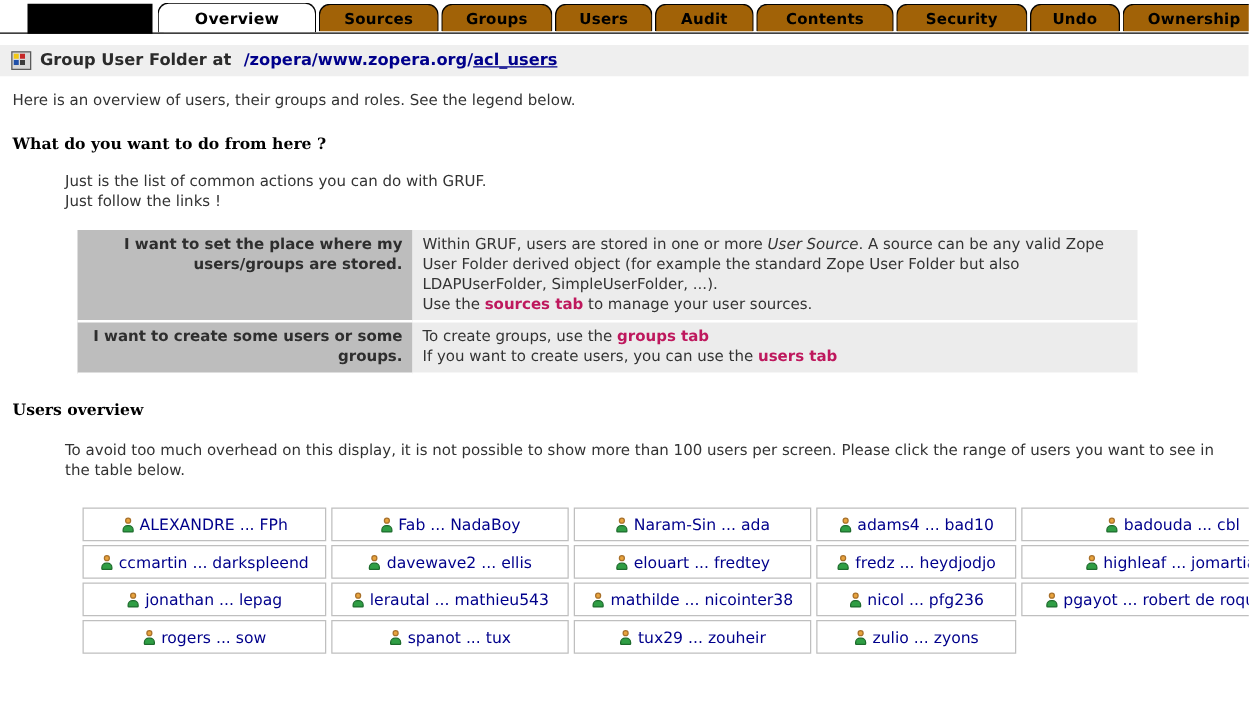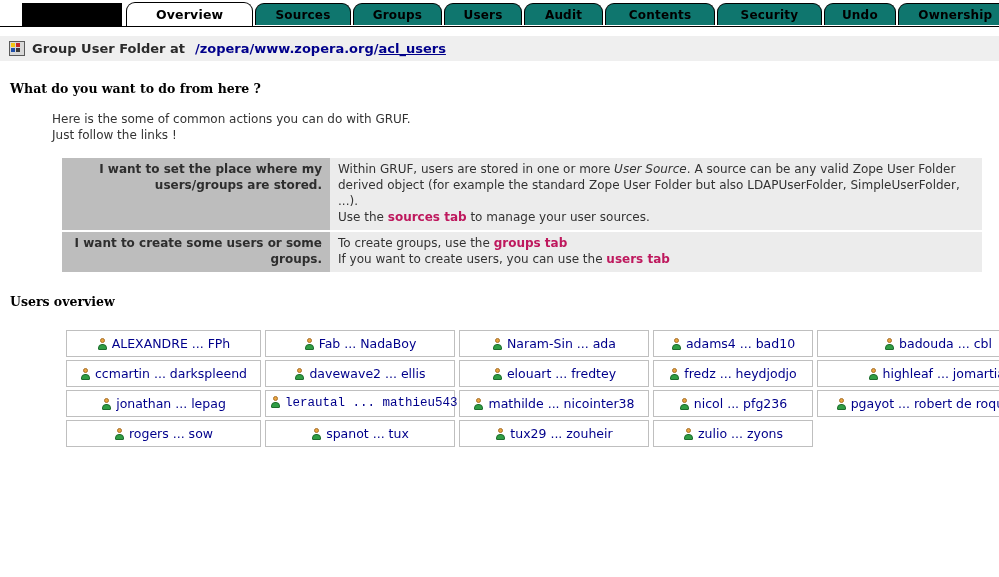--- a/index.html
+++ b/index.html
@@ -42,21 +42,21 @@
     box-sizing: border-box;
   }
   .tab {
     position: relative;
     height: 22px;
     line-height: 22px;
     text-align: center;
     font-weight: bold;
     font-size: 12px;
     color: #000000;
-    background: #0f766e;
+    background: #a16207;
     border: 1px solid #000000;
     border-bottom: none;
     border-radius: 9px 9px 0 0;
     margin-right: 2px;
     padding: 0 2px;
     box-sizing: border-box;
     cursor: pointer;
     white-space: nowrap;
     letter-spacing: 0.2px;
   }
@@ -127,21 +127,21 @@
     margin: 16px 0 0 42px;
     font-size: 12px;
     color: #333333;
     line-height: 1.33;
   }
 
   
   .actions {
     border-collapse: collapse;
     margin: 14px 0 0 52px;
-    width: 920px;
+    width: 848px;
     table-layout: fixed;
   }
   .actions td {
     vertical-align: top;
     padding: 4px 6px;
     font-size: 12px;
     line-height: 1.33;
     border-bottom: 2px solid #ffffff;
   }
   .actions td.q {
@@ -256,63 +256,65 @@
       <span class="ci-p ci-r"></span>
     <span class="ci-p ci-b"></span>
       <span class="ci-p ci-g"></span>
   </span>
   <span class="crumb-title">Group User Folder at</span>
   <span class="crumb-path"><span>/zopera/www.zopera.org/</span><a href="#">acl_users</a></span>
 </div>
 
 <div class="content">
 
+  <div class="intro">Here is an overview of users, their groups and roles. See the legend below.</div>
 
   <h2 class="section">What do you want to do from here ?</h2>
 
   <div class="indent">
-    <div>Here is the some of common actions you can do with GRUF.</div>
+    <div>Just is the list of common actions you can do with GRUF.</div>
     <div>Just follow the links !</div>
   </div>
 
   <table class="actions" id="actions-table">
       <tbody>
         <tr>
           <td class="q">I want to set the place where my users/groups are stored.</td>
           <td class="a"><span>Within GRUF, users are stored in one or more </span><i>User Source</i><span>. A source can be any valid Zope User Folder derived object (for example the standard Zope User Folder but also LDAPUserFolder, SimpleUserFolder, ...).</span><br><span>Use the </span><a href="#">sources tab</a><span> to manage your user sources.</span></td>
         </tr>
         <tr>
           <td class="q">I want to create some users or some groups.</td>
           <td class="a"><span>To create groups, use the </span><a href="#">groups tab</a><br><span>If you want to create users, you can use the </span><a href="#">users tab</a></td>
         </tr>
       </tbody>
     </table>
 
   <h2 class="section">Users overview</h2>
 
+  <div class="indent" style="margin-top:18px;width:925px;">To avoid too much overhead on this display, it is not possible to show more than 100 users per screen. Please click the range of users you want to see in the table below.</div>
 
   <table class="range-grid" id="range-grid">
       <tbody>
         <tr>
           <td class="range-cell" style="width: 185px;"><span class="user-icon"><span class="head"></span><span class="body"></span></span><a href="#">ALEXANDRE ... FPh</a></td>
           <td class="range-cell" style="width: 180px;"><span class="user-icon"><span class="head"></span><span class="body"></span></span><a href="#">Fab ... NadaBoy</a></td>
           <td class="range-cell" style="width: 180px;"><span class="user-icon"><span class="head"></span><span class="body"></span></span><a href="#">Naram-Sin ... ada</a></td>
           <td class="range-cell" style="width: 150px;"><span class="user-icon"><span class="head"></span><span class="body"></span></span><a href="#">adams4 ... bad10</a></td>
           <td class="range-cell" style="width: 232px;"><span class="user-icon"><span class="head"></span><span class="body"></span></span><a href="#">badouda ... cbl</a></td>
         </tr>
         <tr>
           <td class="range-cell" style="width: 185px;"><span class="user-icon"><span class="head"></span><span class="body"></span></span><a href="#">ccmartin ... darkspleend</a></td>
           <td class="range-cell" style="width: 180px;"><span class="user-icon"><span class="head"></span><span class="body"></span></span><a href="#">davewave2 ... ellis</a></td>
           <td class="range-cell" style="width: 180px;"><span class="user-icon"><span class="head"></span><span class="body"></span></span><a href="#">elouart ... fredtey</a></td>
           <td class="range-cell" style="width: 150px;"><span class="user-icon"><span class="head"></span><span class="body"></span></span><a href="#">fredz ... heydjodjo</a></td>
           <td class="range-cell" style="width: 232px;"><span class="user-icon"><span class="head"></span><span class="body"></span></span><a href="#">highleaf ... jomartial</a></td>
         </tr>
         <tr>
           <td class="range-cell" style="width: 185px;"><span class="user-icon"><span class="head"></span><span class="body"></span></span><a href="#">jonathan ... lepag</a></td>
-          <td class="range-cell" style="width: 180px; font-family: Liberation Mono, monospace;"><span class="user-icon"><span class="head"></span><span class="body"></span></span><a href="#">lerautal ... mathieu543</a></td>
+          <td class="range-cell" style="width: 180px;"><span class="user-icon"><span class="head"></span><span class="body"></span></span><a href="#">lerautal ... mathieu543</a></td>
           <td class="range-cell" style="width: 180px;"><span class="user-icon"><span class="head"></span><span class="body"></span></span><a href="#">mathilde ... nicointer38</a></td>
           <td class="range-cell" style="width: 150px;"><span class="user-icon"><span class="head"></span><span class="body"></span></span><a href="#">nicol ... pfg236</a></td>
           <td class="range-cell" style="width: 232px;"><span class="user-icon"><span class="head"></span><span class="body"></span></span><a href="#">pgayot ... robert de roquetoire</a></td>
         </tr>
         <tr>
           <td class="range-cell" style="width: 185px;"><span class="user-icon"><span class="head"></span><span class="body"></span></span><a href="#">rogers ... sow</a></td>
           <td class="range-cell" style="width: 180px;"><span class="user-icon"><span class="head"></span><span class="body"></span></span><a href="#">spanot ... tux</a></td>
           <td class="range-cell" style="width: 180px;"><span class="user-icon"><span class="head"></span><span class="body"></span></span><a href="#">tux29 ... zouheir</a></td>
           <td class="range-cell" style="width: 150px;"><span class="user-icon"><span class="head"></span><span class="body"></span></span><a href="#">zulio ... zyons</a></td>
           <td class="range-cell empty" style="width: 232px;"></td>

